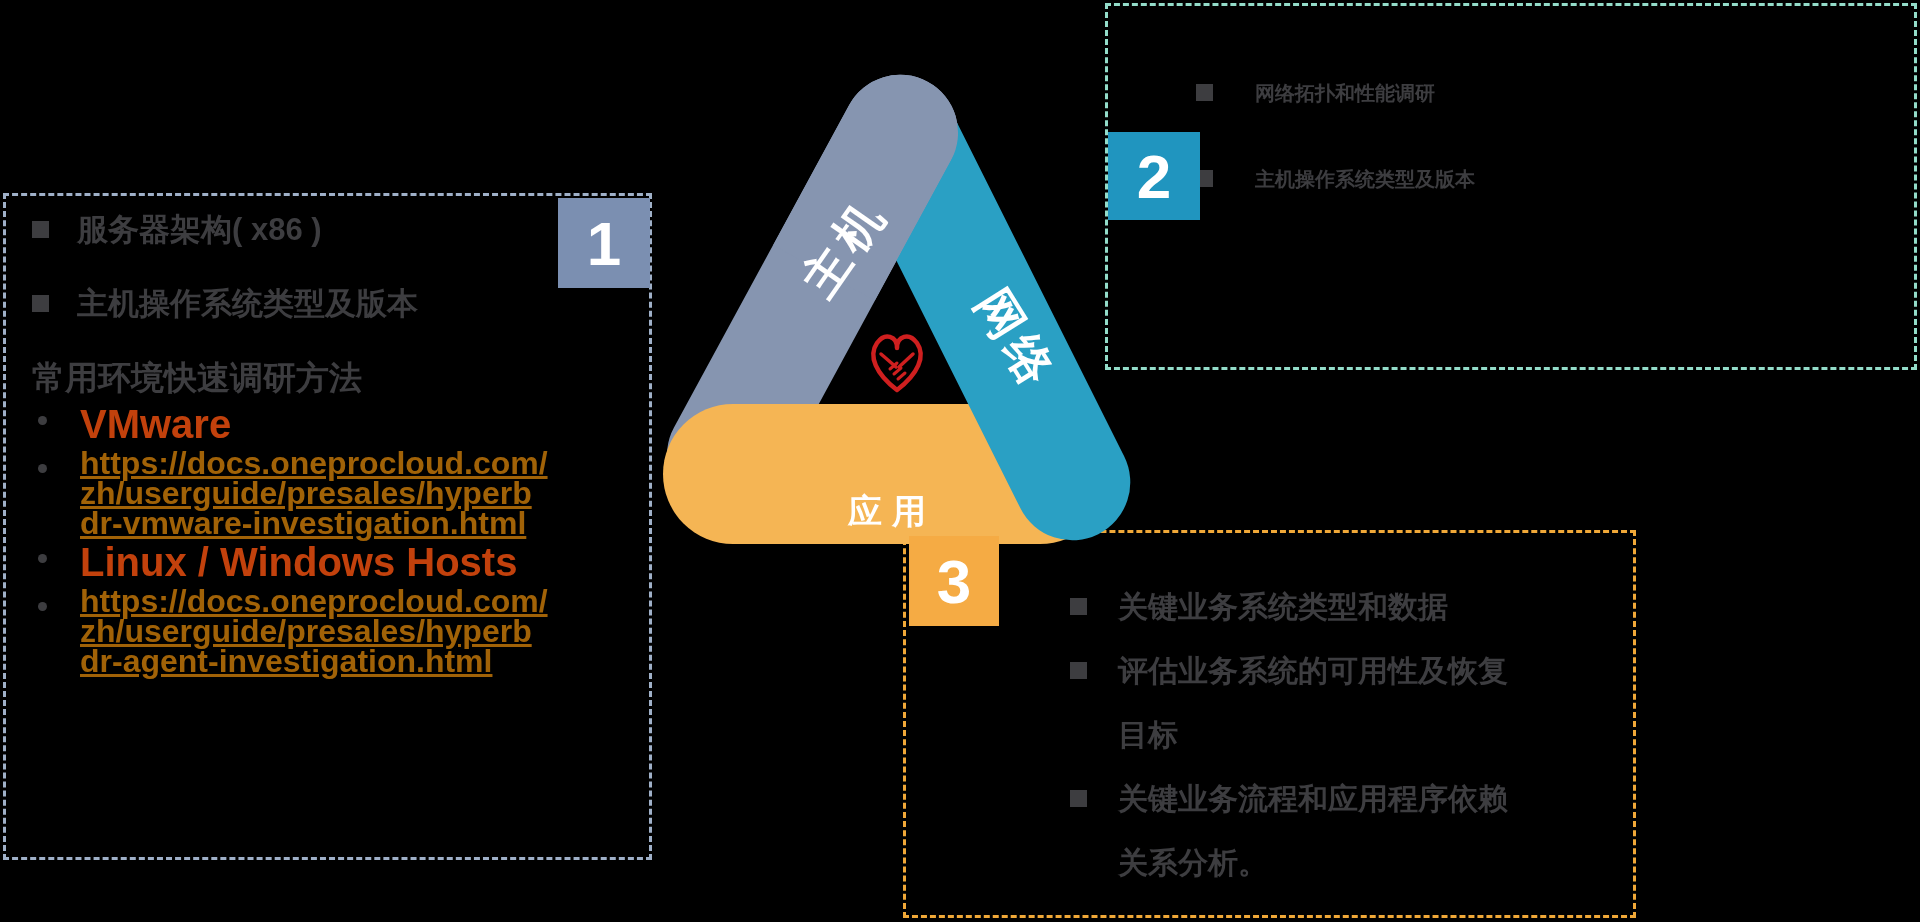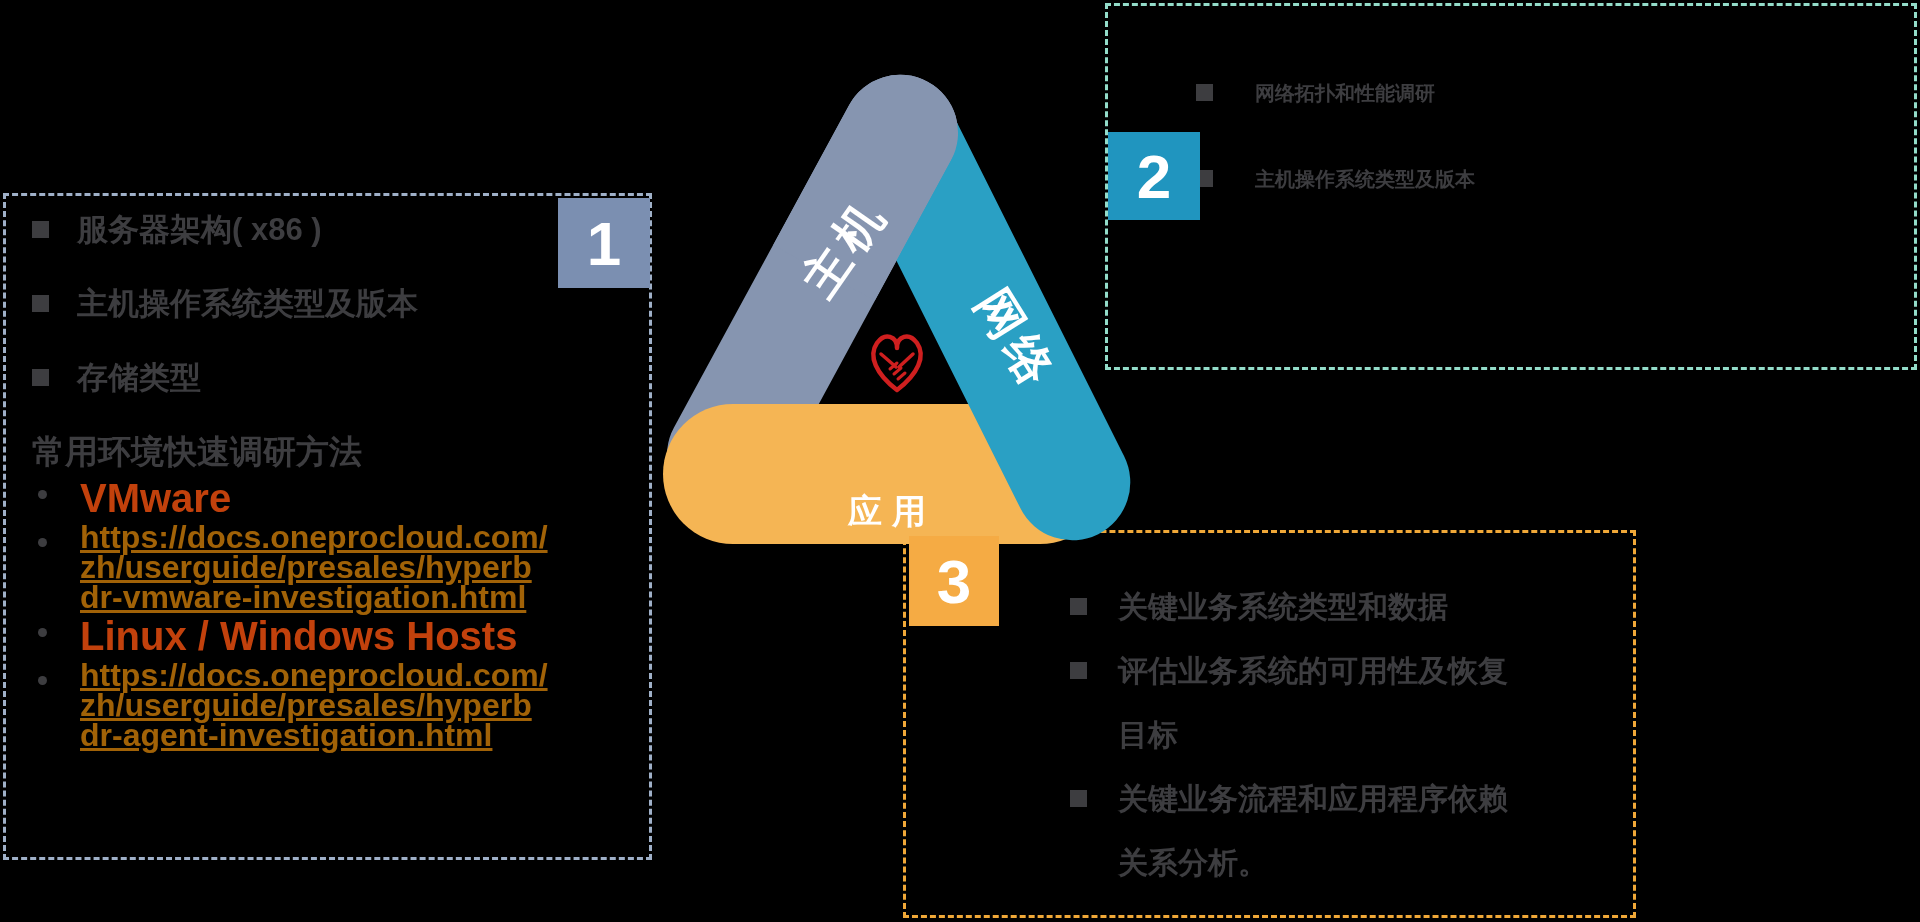--- a/index.html
+++ b/index.html
@@ -94,24 +94,20 @@
     <div class="box1-content">
       <ul class="mainlist">
         <li>
           <span class="sq"></span>
           <span>服务器架构( x86 )</span>
         </li>
         <li>
           <span class="sq"></span>
           <span>主机操作系统类型及版本</span>
         </li>
-        <li>
-          <span class="sq"></span>
-          <span>存储类型</span>
-        </li>
       </ul>
       <div class="b1-heading">常用环境快速调研方法</div>
       <ul class="sublist">
         <li class="sub-text">
           <span class="dot"></span>
           <span>VMware</span>
         </li>
         <li class="sub-link">
           <span class="dot"></span>
           <a>https://docs.oneprocloud.com/zh/userguide/presales/hyperbdr-vmware-investigation.html</a>

